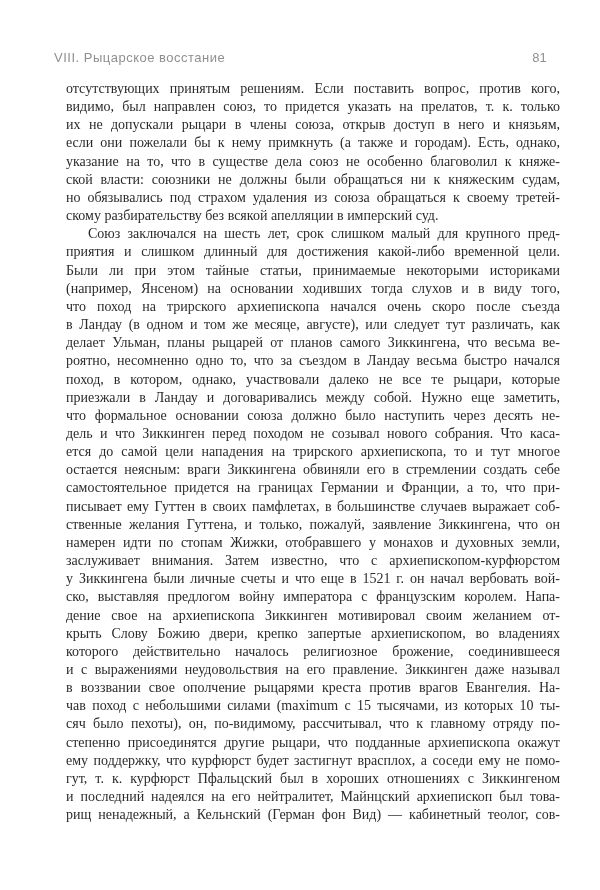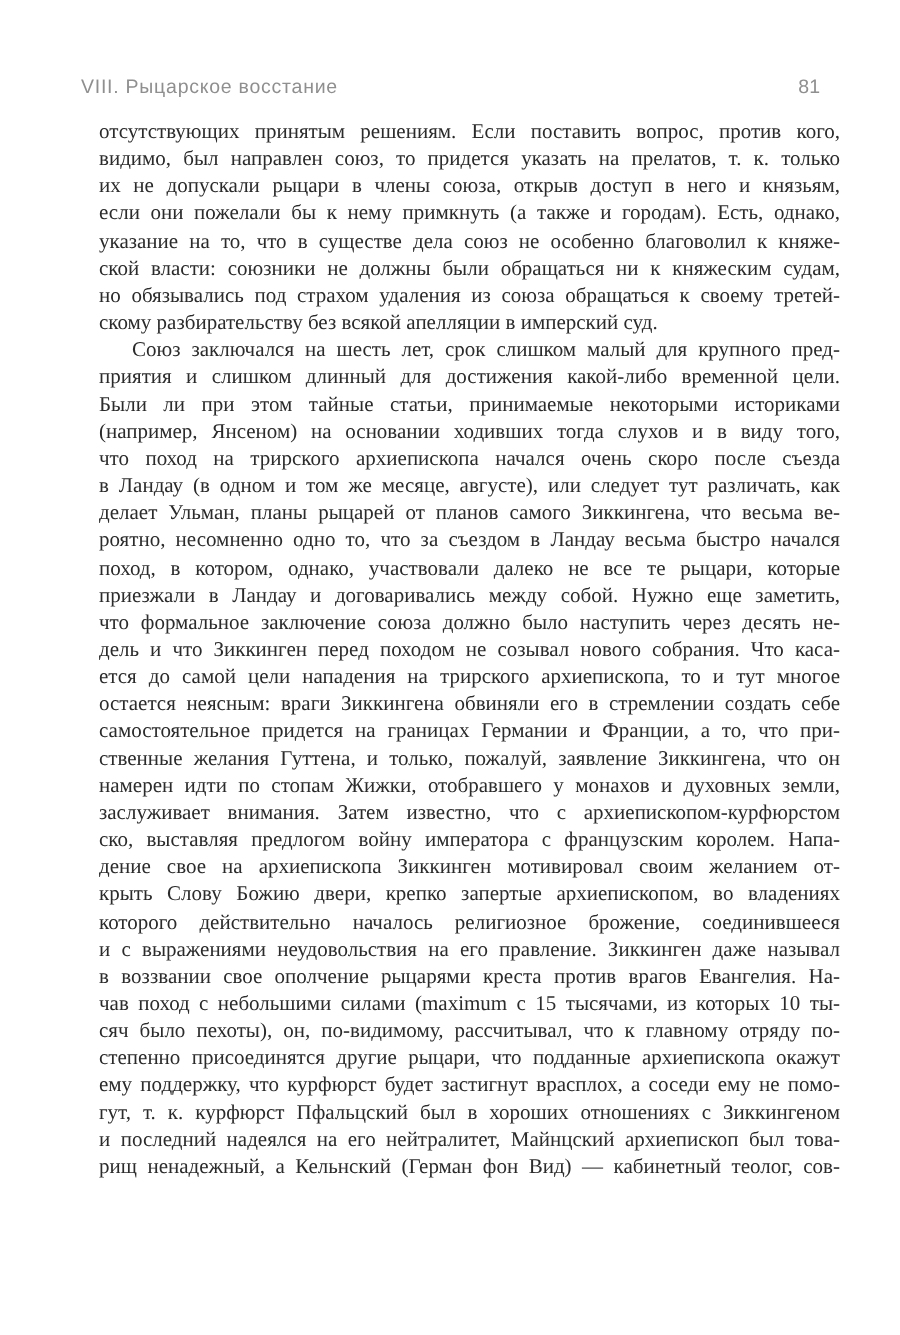--- a/index.html
+++ b/index.html
@@ -75,28 +75,30 @@
       <div class="line indent">Союз заключался на шесть лет, срок слишком малый для крупного пред-</div>
       <div class="line">приятия и слишком длинный для достижения какой-либо временной цели.</div>
       <div class="line">Были ли при этом тайные статьи, принимаемые некоторыми историками</div>
       <div class="line">(например, Янсеном) на основании ходивших тогда слухов и в виду того,</div>
       <div class="line">что поход на трирского архиепископа начался очень скоро после съезда</div>
       <div class="line">в Ландау (в одном и том же месяце, августе), или следует тут различать, как</div>
       <div class="line">делает Ульман, планы рыцарей от планов самого Зиккингена, что весьма ве-</div>
       <div class="line">роятно, несомненно одно то, что за съездом в Ландау весьма быстро начался</div>
       <div class="line">поход, в котором, однако, участвовали далеко не все те рыцари, которые</div>
       <div class="line">приезжали в Ландау и договаривались между собой. Нужно еще заметить,</div>
-      <div class="line">что формальное заключение союза должно было наступить через десять не-</div>
+      <div class="line">что формальное основании союза должно было наступить через десять не-</div>
       <div class="line">дель и что Зиккинген перед походом не созывал нового собрания. Что каса-</div>
       <div class="line">ется до самой цели нападения на трирского архиепископа, то и тут многое</div>
       <div class="line">остается неясным: враги Зиккингена обвиняли его в стремлении создать себе</div>
       <div class="line">самостоятельное придется на границах Германии и Франции, а то, что при-</div>
+      <div class="line">писывает ему Гуттен в своих памфлетах, в большинстве случаев выражает соб-</div>
       <div class="line">ственные желания Гуттена, и только, пожалуй, заявление Зиккингена, что он</div>
       <div class="line">намерен идти по стопам Жижки, отобравшего у монахов и духовных земли,</div>
       <div class="line">заслуживает внимания. Затем известно, что с архиепископом-курфюрстом</div>
+      <div class="line">у Зиккингена были личные счеты и что еще в 1521 г. он начал вербовать вой-</div>
       <div class="line">ско, выставляя предлогом войну императора с французским королем. Напа-</div>
       <div class="line">дение свое на архиепископа Зиккинген мотивировал своим желанием от-</div>
       <div class="line">крыть Слову Божию двери, крепко запертые архиепископом, во владениях</div>
       <div class="line">которого действительно началось религиозное брожение, соединившееся</div>
       <div class="line">и с выражениями неудовольствия на его правление. Зиккинген даже называл</div>
       <div class="line">в воззвании свое ополчение рыцарями креста против врагов Евангелия. На-</div>
       <div class="line">чав поход с небольшими силами (maximum с 15 тысячами, из которых 10 ты-</div>
       <div class="line">сяч было пехоты), он, по-видимому, рассчитывал, что к главному отряду по-</div>
       <div class="line">степенно присоединятся другие рыцари, что подданные архиепископа окажут</div>
       <div class="line">ему поддержку, что курфюрст будет застигнут врасплох, а соседи ему не помо-</div>

